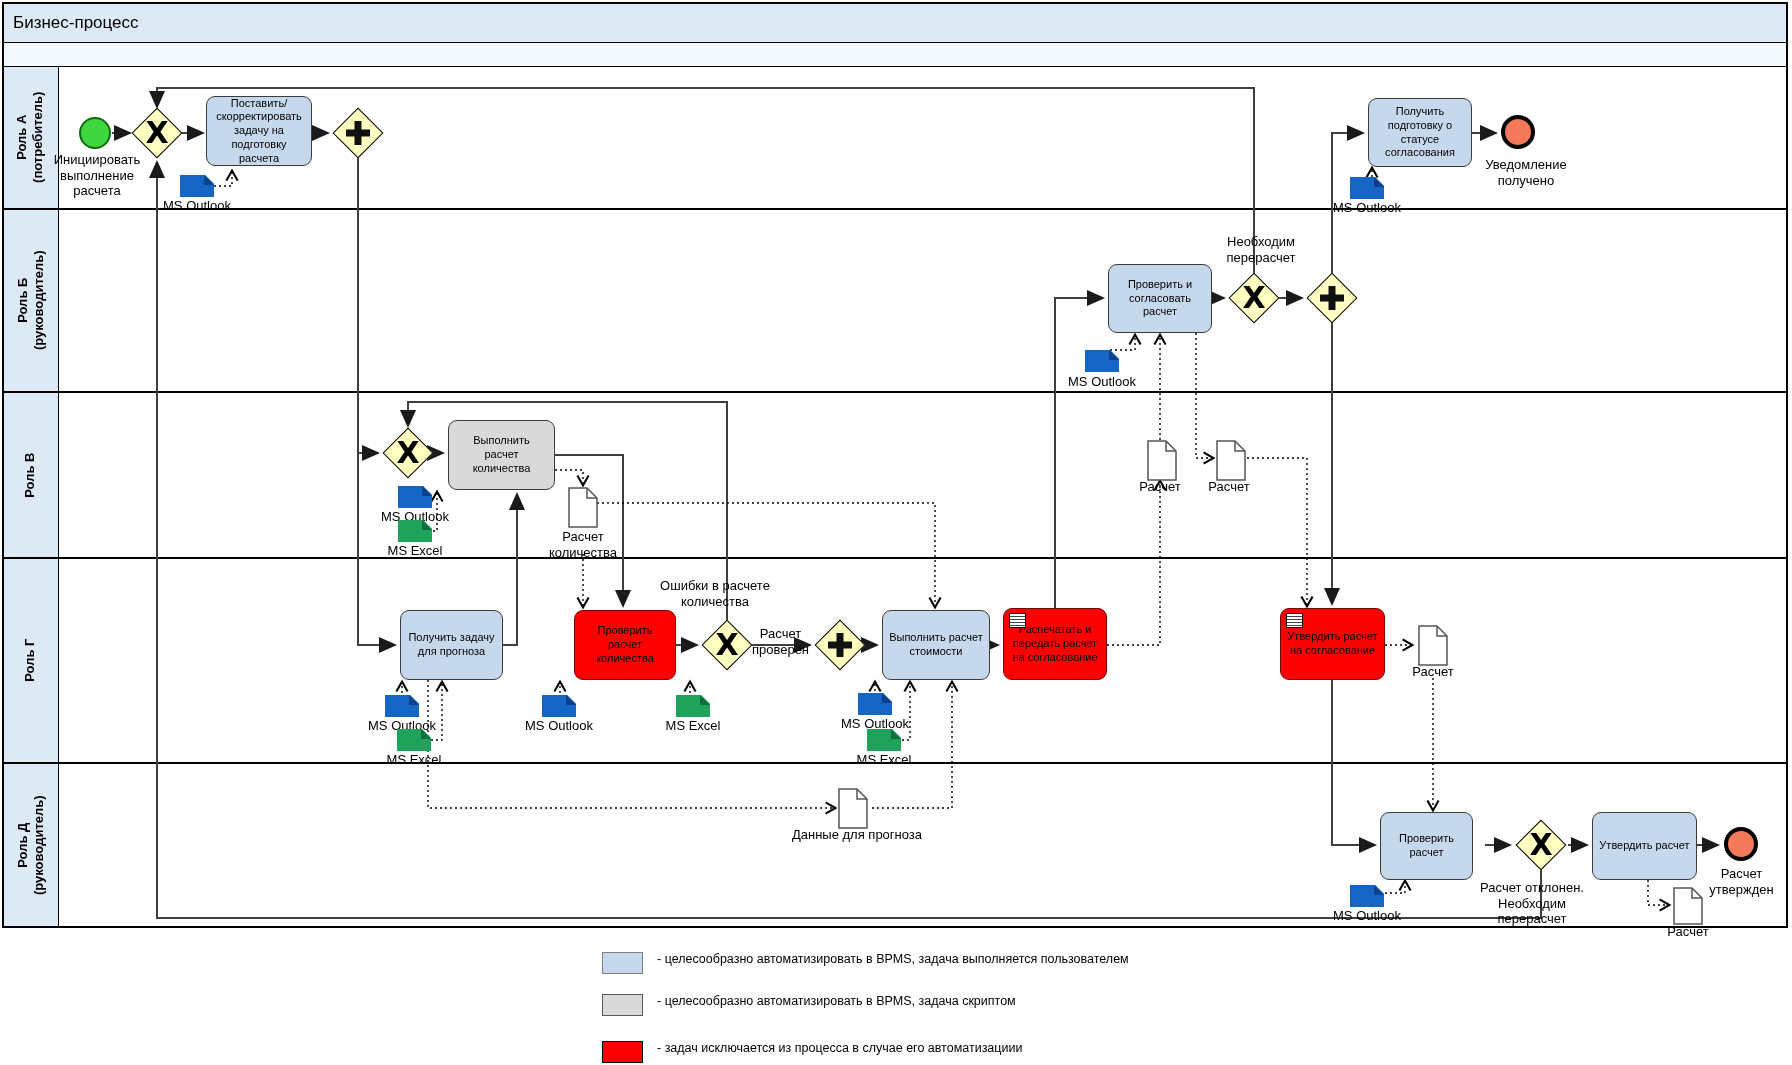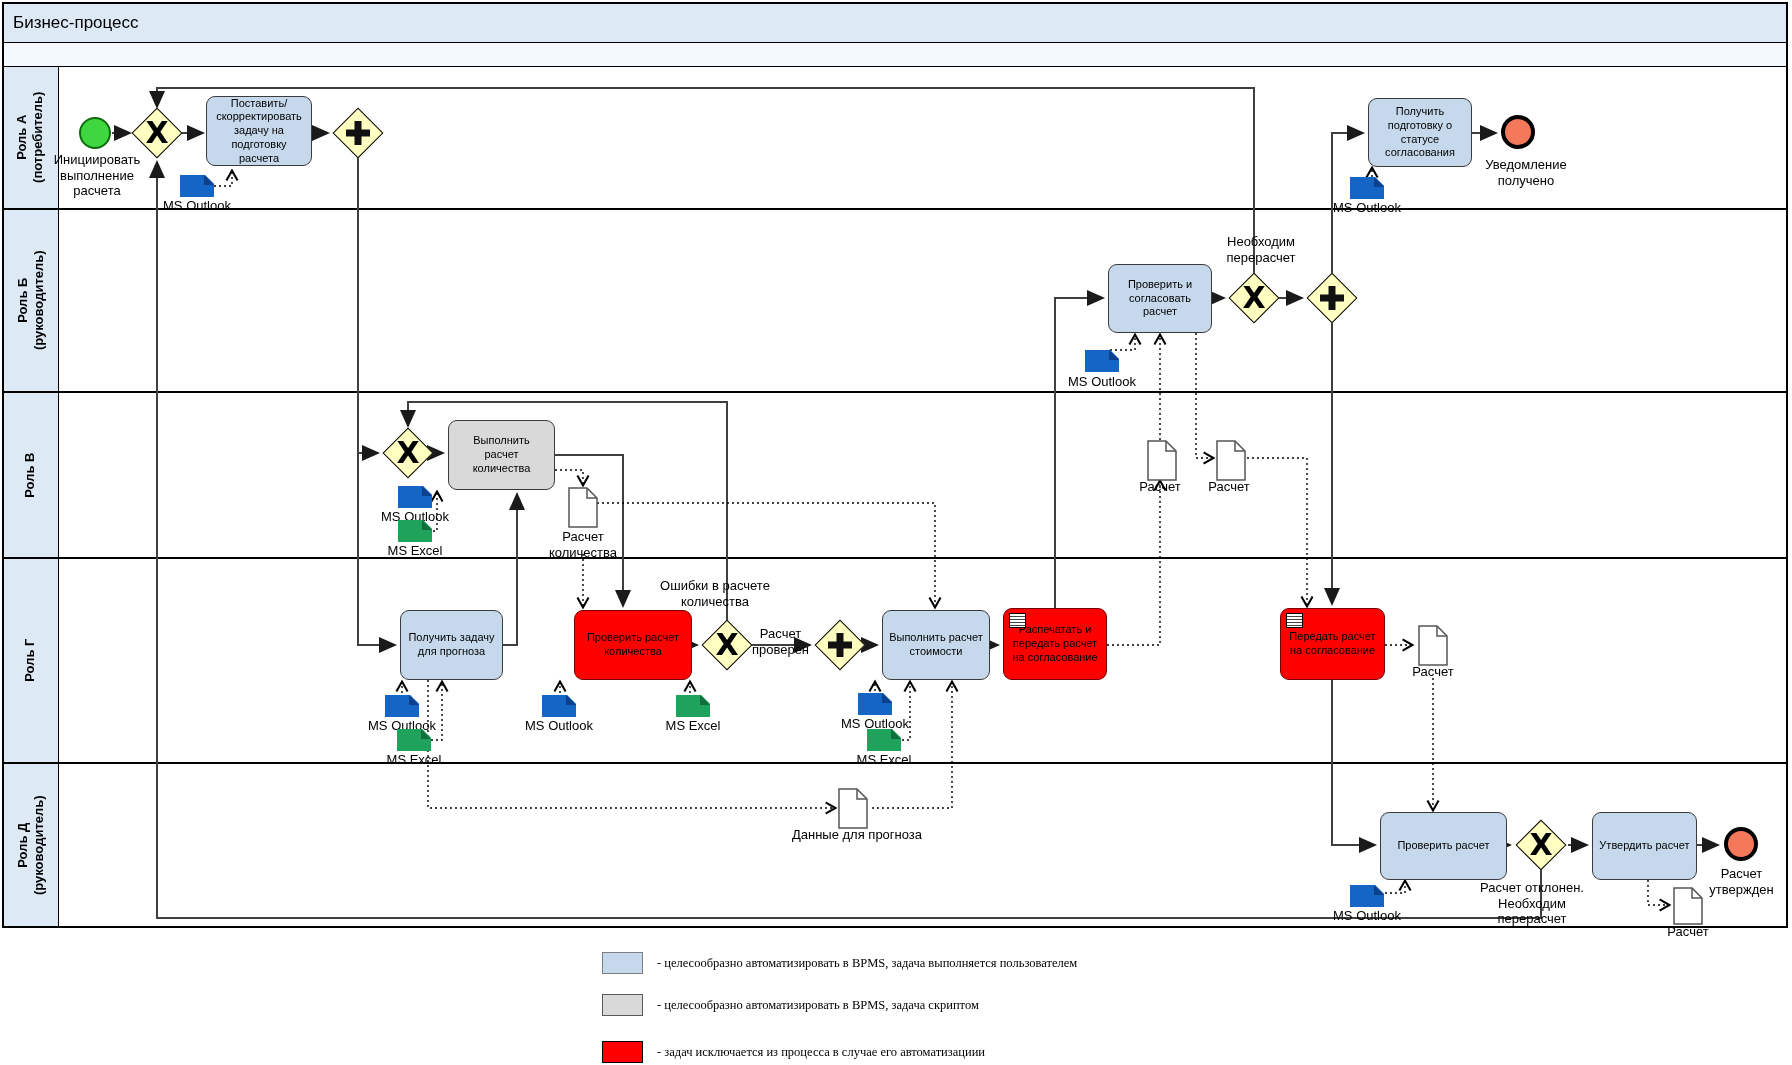--- a/index.html
+++ b/index.html
@@ -60,21 +60,21 @@
   .msdoc.outlook { background:#1565c4; }
   .msdoc.excel   { background:#1fa35c; }
   .msdoc::before { content:""; position:absolute; right:0; top:0; width:10px; height:10px;
     clip-path:polygon(0 0, 100% 100%, 0 100%); }
   .msdoc.outlook::before { background:#0d3f8a; }
   .msdoc.excel::before   { background:#0e6e3c; }
 
   .wdoc { position:absolute; }
 
   
-  .legend-row { position:absolute; height:22px; display:flex; align-items:center;font-family:Liberation Serif, serif; }
+  .legend-row { position:absolute; height:22px; display:flex; align-items:flex-start; }
   .sw { width:41px; height:22px; box-sizing:border-box; margin-right:14px; }
   .sw-blue { background:#c6d9ec; border:1.5px solid #7f7f7f; }
   .sw-gray { background:#d9d9d9; border:1.5px solid #595959; }
   .sw-red  { background:#ff0000; border:1.5px solid #000; }
   .legend-row .txt { font-size:12.5px; }
 </style>
 </head>
 <body>
 
 <div id="canvas">
@@ -248,21 +248,21 @@
   <div class="lbl" style="left:1194px;top:479px;width:70px">Расчет</div>
 
   <div class="task blue" style="left:400px;top:610px;width:103px;height:70px">
     <span>Получить задачу для прогноза</span>
   </div>
   <div class="msdoc outlook" style="left:385px;top:695px"></div>
   <div class="lbl" style="left:367px;top:718px;width:70px">MS Outlook</div>
   <div class="msdoc excel" style="left:397px;top:729px"></div>
   <div class="lbl" style="left:379px;top:752px;width:70px">MS Excel</div>
 
-  <div class="task red" style="left:574px;top:610px;width:118px;height:70px">
+  <div class="task red" style="left:574px;top:610px;width:102px;height:70px">
     <span>Проверить расчет количества</span>
   </div>
   <div class="msdoc outlook" style="left:542px;top:695px"></div>
   <div class="lbl" style="left:524px;top:718px;width:70px">MS Outlook</div>
   <div class="msdoc excel" style="left:676px;top:695px"></div>
   <div class="lbl" style="left:658px;top:718px;width:70px">MS Excel</div>
 
   <div class="lbl" style="left:650px;top:578px;width:130px">Ошибки в расчете количества</div>
   <div class="gw" style="left:709px;top:627px">
     <span class="gw-sym">X</span>
@@ -280,36 +280,36 @@
   <div class="msdoc excel" style="left:867px;top:729px"></div>
   <div class="lbl" style="left:849px;top:752px;width:70px">MS Excel</div>
 
   <div class="task red" style="left:1003px;top:608px;width:104px;height:72px">
     <span class="manual-icon"></span>
     <span>Распечатать и передать расчет на согласование</span>
   </div>
 
   <div class="task red" style="left:1280px;top:608px;width:105px;height:72px">
     <span class="manual-icon"></span>
-    <span>Передать расчет на согласование</span>
+    <span>Утвердить расчет на согласование</span>
   </div>
 
   <svg class="wdoc" style="left:1418px;top:625px" width="30" height="41" viewBox="0 0 30 41">
     <path d="M1 1 H19 L29 11 V40 H1 Z" fill="#fff" stroke="#555" stroke-width="1.5"></path>
     <path d="M19 1 V11 H29" fill="none" stroke="#555" stroke-width="1.5"></path>
   </svg>
   <div class="lbl" style="left:1398px;top:664px;width:70px">Расчет</div>
 
   <svg class="wdoc" style="left:838px;top:788px" width="30" height="41" viewBox="0 0 30 41">
     <path d="M1 1 H19 L29 11 V40 H1 Z" fill="#fff" stroke="#555" stroke-width="1.5"></path>
     <path d="M19 1 V11 H29" fill="none" stroke="#555" stroke-width="1.5"></path>
   </svg>
   <div class="lbl" style="left:787px;top:827px;width:140px">Данные для прогноза</div>
 
-  <div class="task blue" style="left:1380px;top:812px;width:127px;height:68px">
+  <div class="task blue" style="left:1380px;top:812px;width:93px;height:68px">
     <span>Проверить расчет</span>
   </div>
   <div class="msdoc outlook" style="left:1350px;top:885px"></div>
   <div class="lbl" style="left:1332px;top:908px;width:70px">MS Outlook</div>
 
   <div class="gw" style="left:1523px;top:827px">
     <span class="gw-sym">X</span>
   </div>
   <div class="lbl" style="left:1472px;top:880px;width:120px">Расчет отклонен. Необходим перерасчет</div>
 

